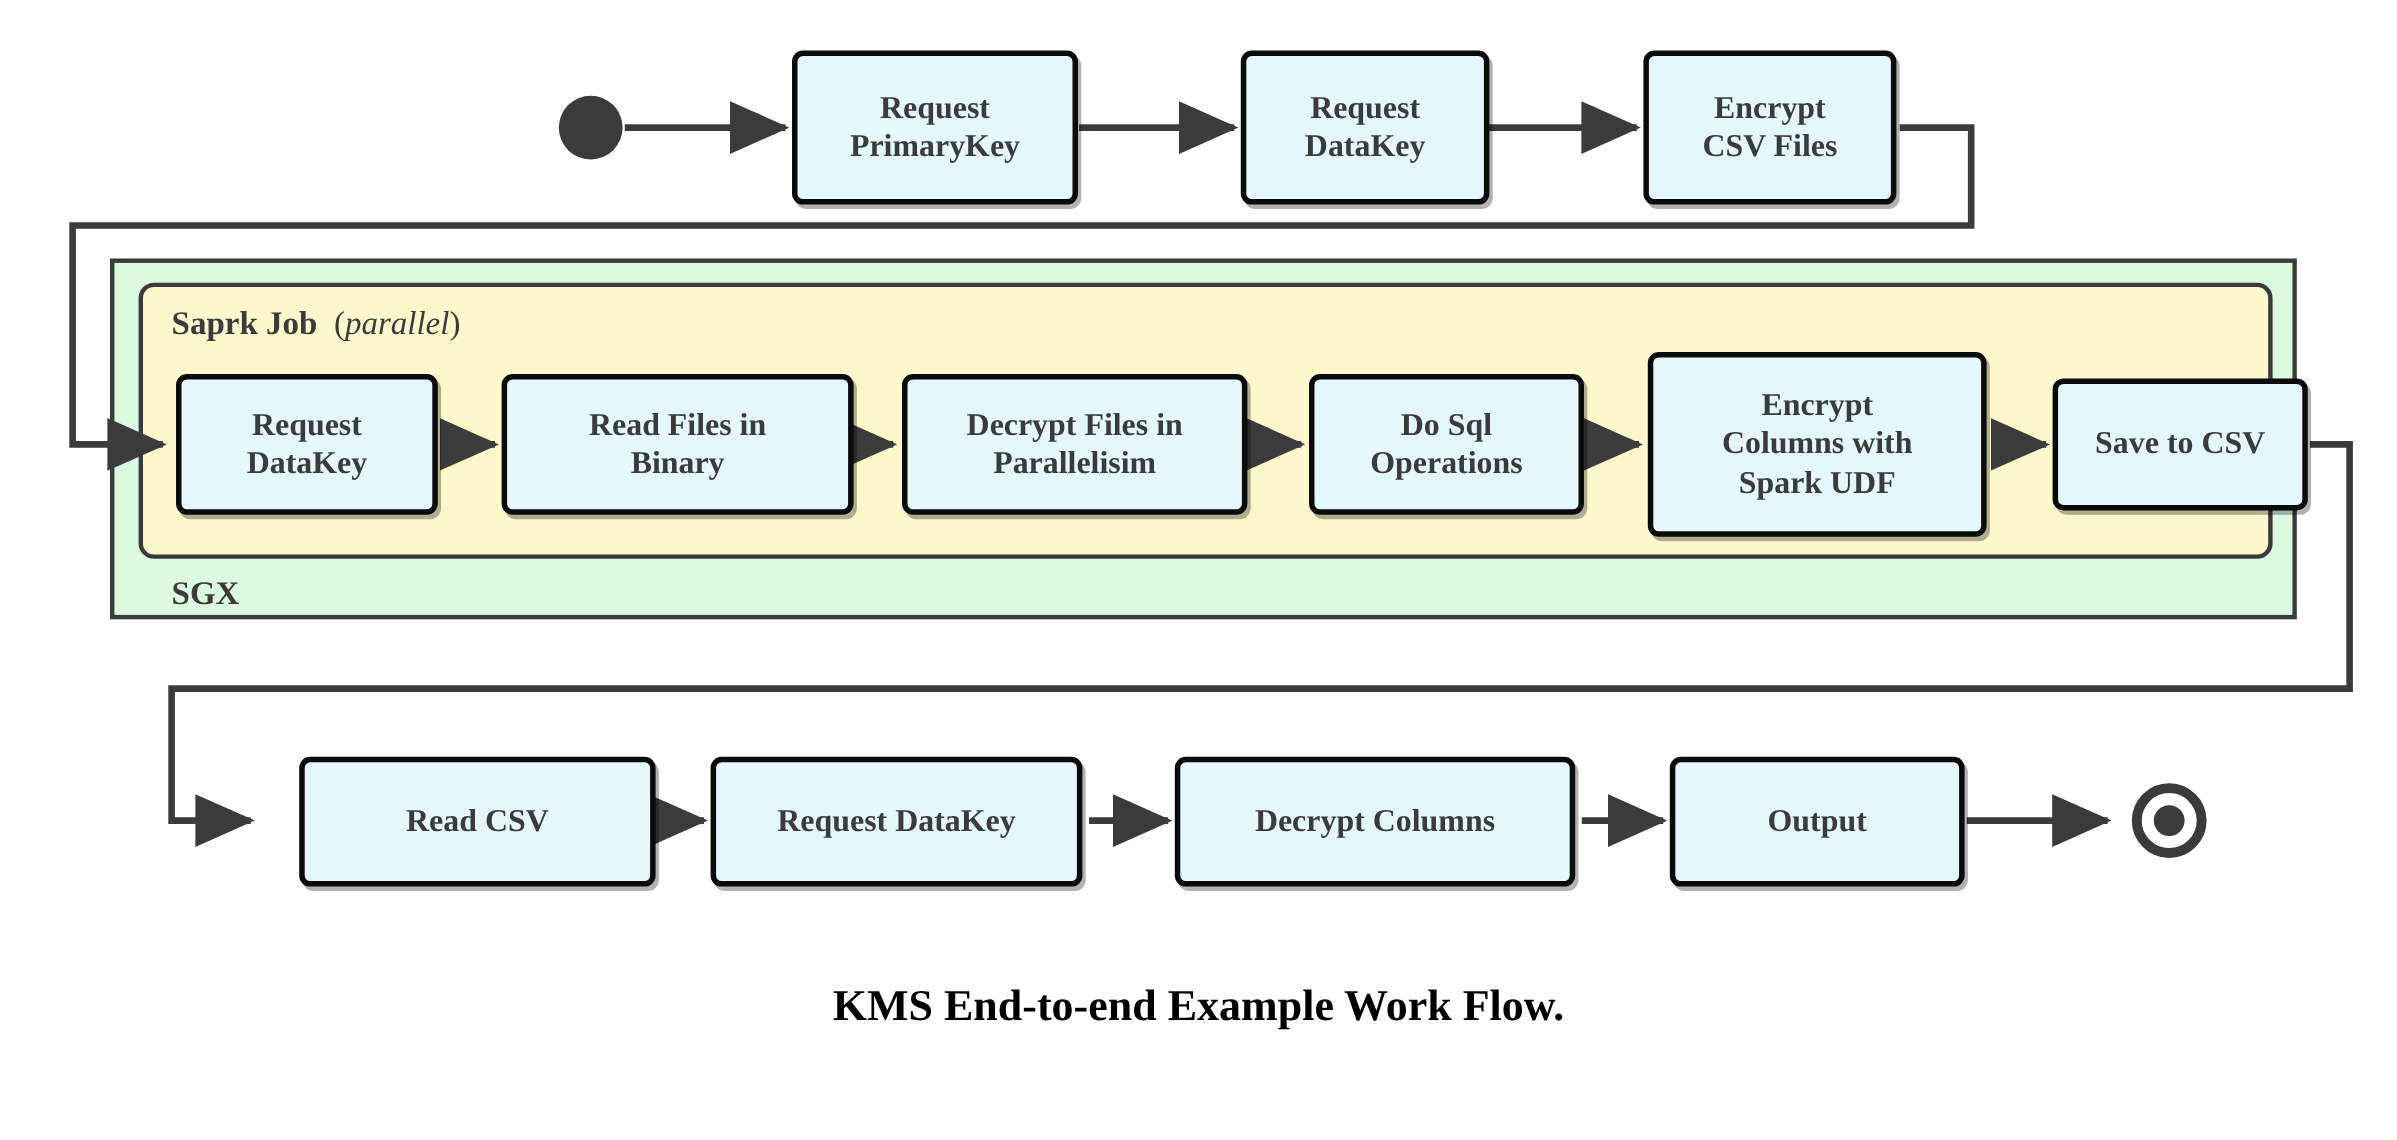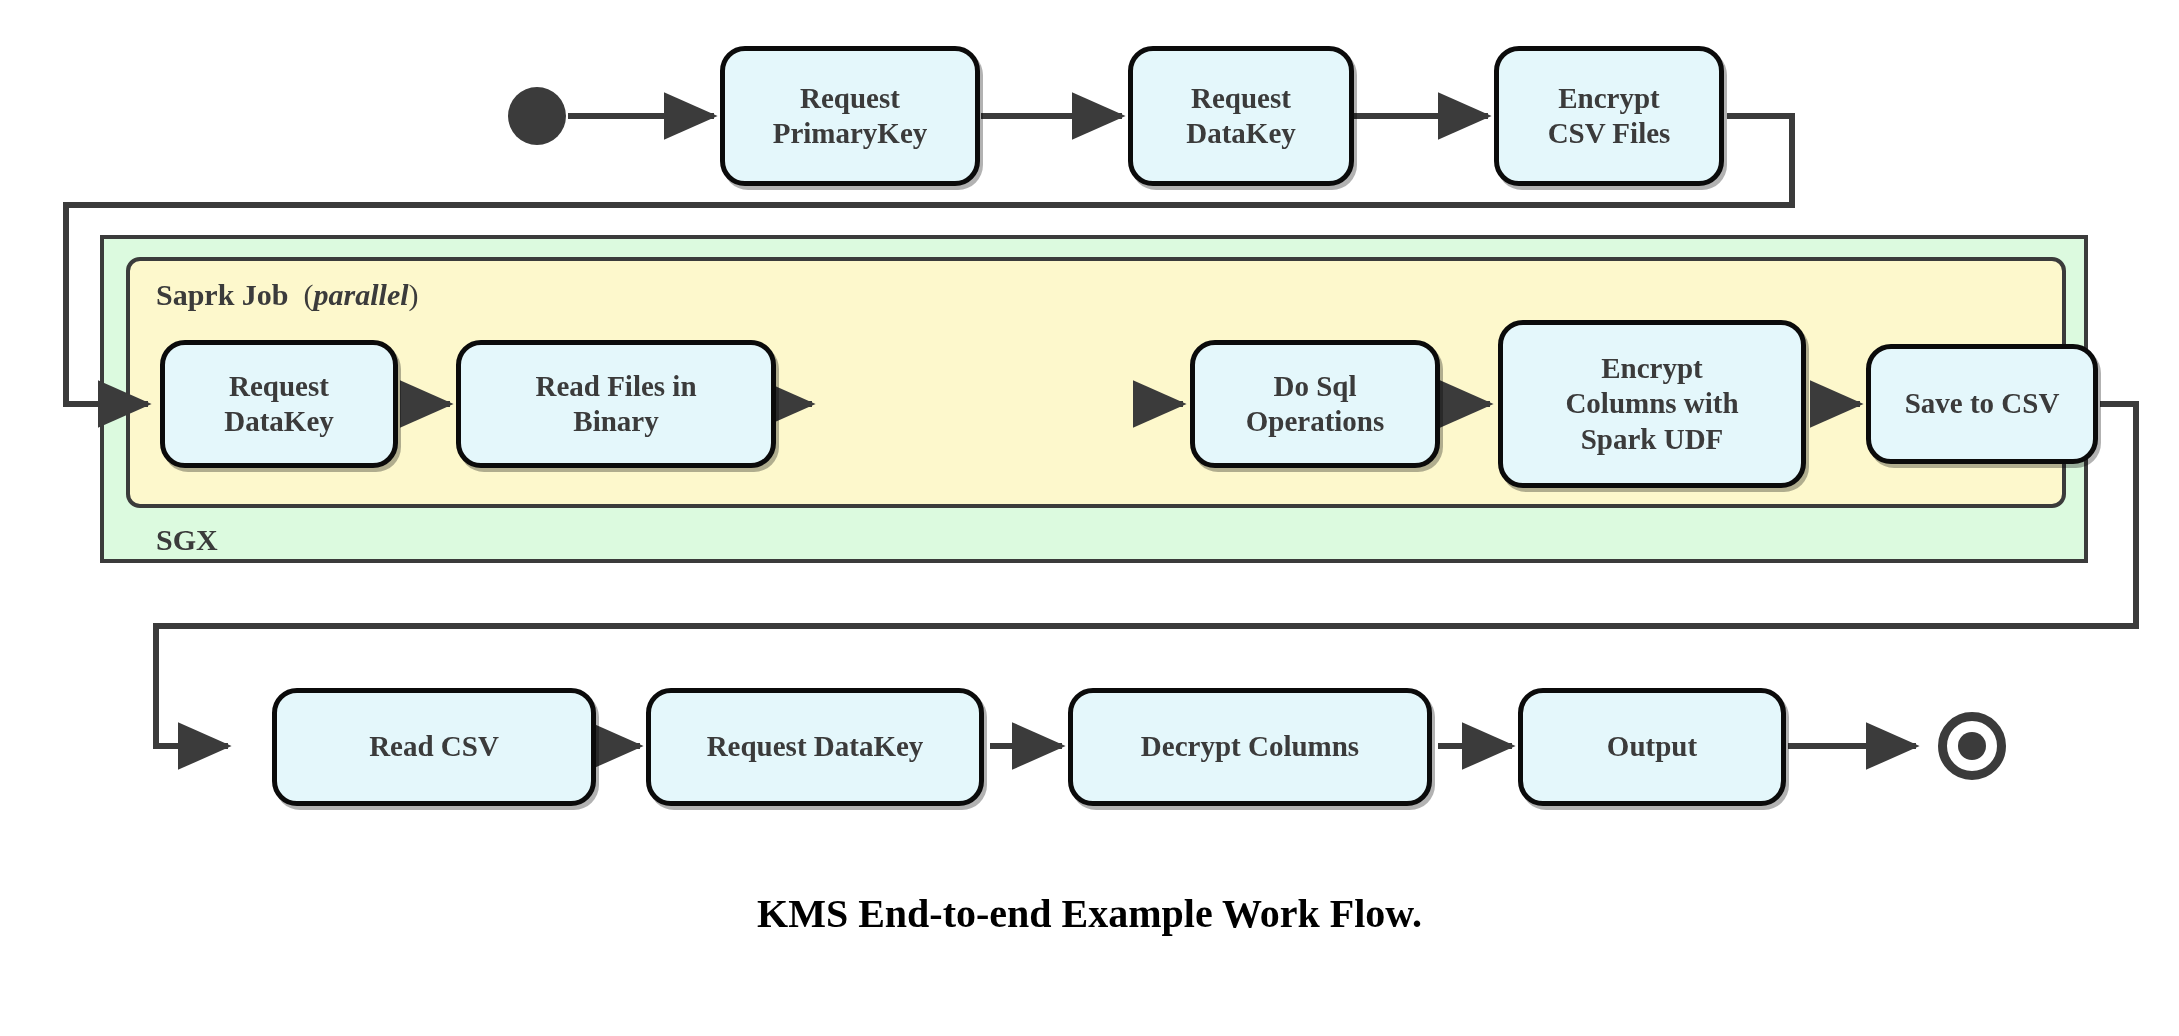--- a/index.html
+++ b/index.html
@@ -42,29 +42,29 @@
     color: #3b3b3b;
     font-weight: bold;
     font-size: 30px;
     white-space: nowrap;
   }
   .region-label .paren {
     font-weight: normal;
     font-style: normal;
   }
   .region-label .ital {
-    font-weight: bold;
+    font-weight: normal;
     font-style: italic;
   }
   .node {
     position: absolute;
     box-sizing: border-box;
     background: #e4f7fb;
     border: 5px solid #0b0b0b;
-    border-radius: 25px;
+    border-radius: 10px;
     display: flex;
     align-items: center;
     justify-content: center;
     text-align: center;
     color: #3b3b3b;
     font-weight: bold;
     font-size: 29px;
     line-height: 1.22;
     box-shadow: 3px 4px 0 rgba(0,0,0,0.30);
   }
@@ -175,20 +175,26 @@
     </span>
   </div>
 
   <div class="node" style="left:456px; top:340px; width:320px; height:128px;">
     <span>
       <span>Read Files in</span>
       <span>Binary</span>
     </span>
   </div>
 
+  <div class="node" style="left:820px; top:340px; width:314px; height:128px;">
+    <span>
+      <span>Decrypt Files in</span>
+      <span>Parallelisim</span>
+    </span>
+  </div>
 
   <div class="node" style="left:1190px; top:340px; width:250px; height:128px;">
     <span>
       <span>Do Sql</span>
       <span>Operations</span>
     </span>
   </div>
 
   <div class="node" style="left:1498px; top:320px; width:308px; height:168px;">
     <span>

